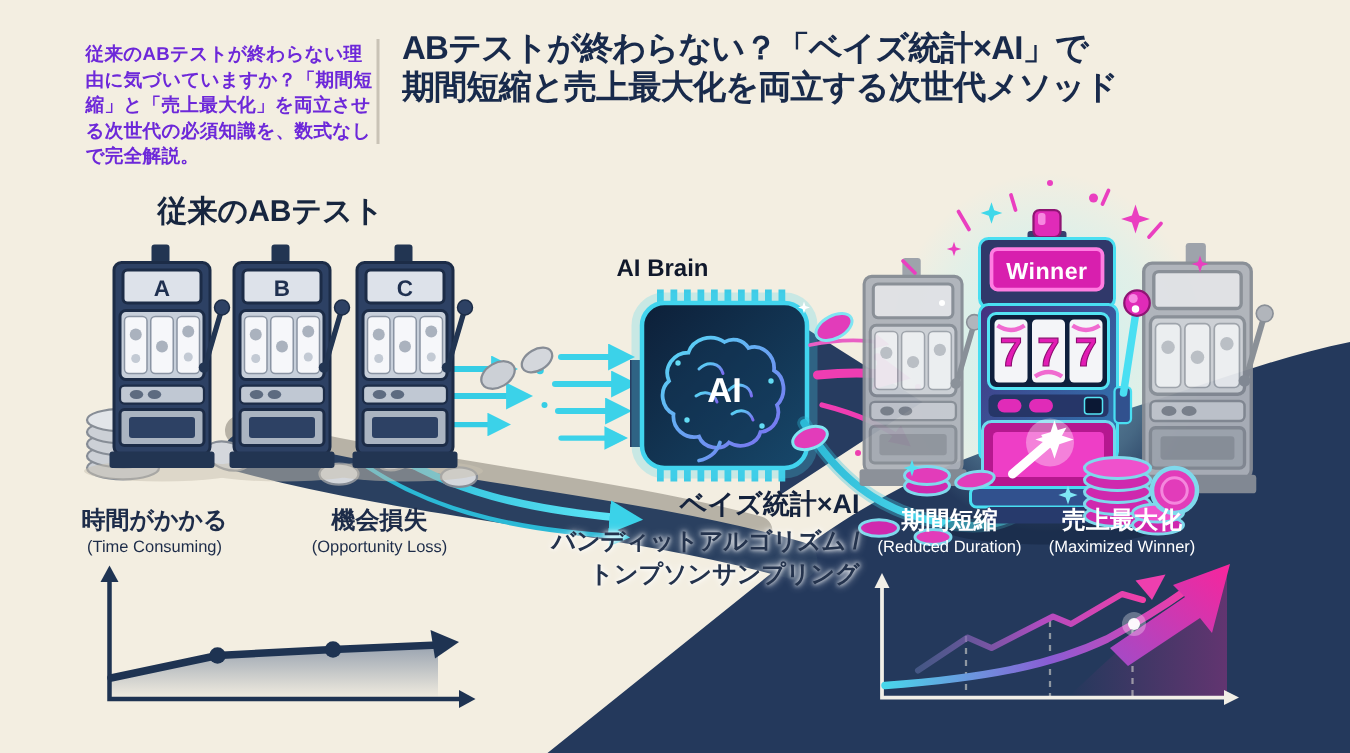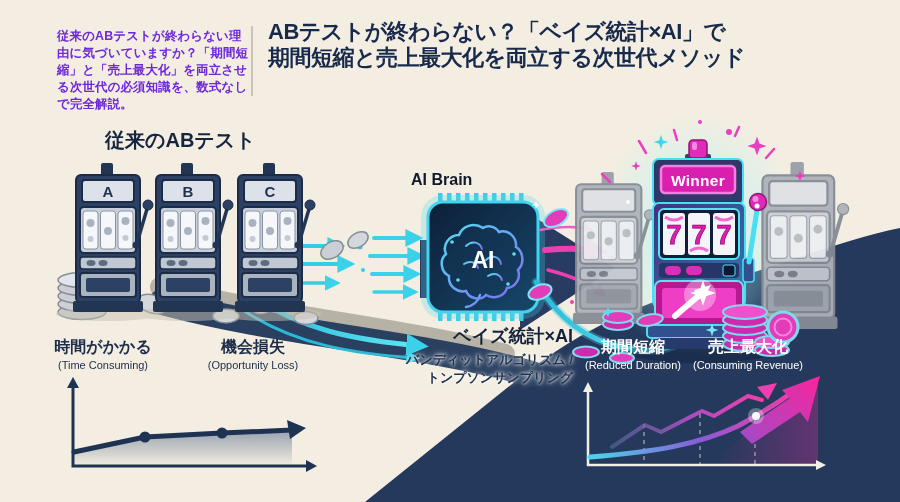--- a/index.html
+++ b/index.html
@@ -18,21 +18,21 @@
   .title{
     left:268px;top:19px;width:625px;
     font-size:22px;line-height:1.18;font-weight:800;
     color:#182a4b;letter-spacing:-.5px;
   }
   .h-legacy{left:105px;top:127px;font-size:20px;font-weight:800;color:#17263f;}
   .h-ai{left:411px;top:171px;font-size:16px;font-weight:700;color:#10182b;}
   .method{left:331px;top:324px;width:242px;text-align:right;}
   .method .m1{font-size:18px;font-weight:800;color:#14223c;}
   .method .m2{
-    font-size:13px;font-weight:700;color:#24334d;line-height:1.35;margin-top:3px;
+    font-size:16px;font-weight:700;color:#24334d;line-height:1.35;margin-top:3px;
     text-shadow:0 0 3px #fff,0 0 6px #fff;
   }
   .tag{position:absolute;text-align:center;transform:translateX(-50%);}
   .tag .jp{font-size:16px;font-weight:800;}
   .tag .en{font-size:11px;font-weight:400;margin-top:1px;}
   .problem{color:#1d2c49;}
   .benefit{color:#ffffff;}
   .svgtxt{font-family:"Liberation Sans","DejaVu Sans",sans-serif;}
 </style>
 </head>
@@ -394,16 +394,16 @@
   <div class="jp">機会損失</div>
   <div class="en">(Opportunity Loss)</div>
 </div>
 
 <div class="ov tag benefit" style="left:633px;top:337px;">
   <div class="jp">期間短縮</div>
   <div class="en">(Reduced Duration)</div>
 </div>
 <div class="ov tag benefit" style="left:748px;top:337px;">
   <div class="jp">売上最大化</div>
-  <div class="en">(Consuming Revenue)</div>
+  <div class="en">(Maximized Winner)</div>
 </div>
 
 </div>
 
 </body></html>

